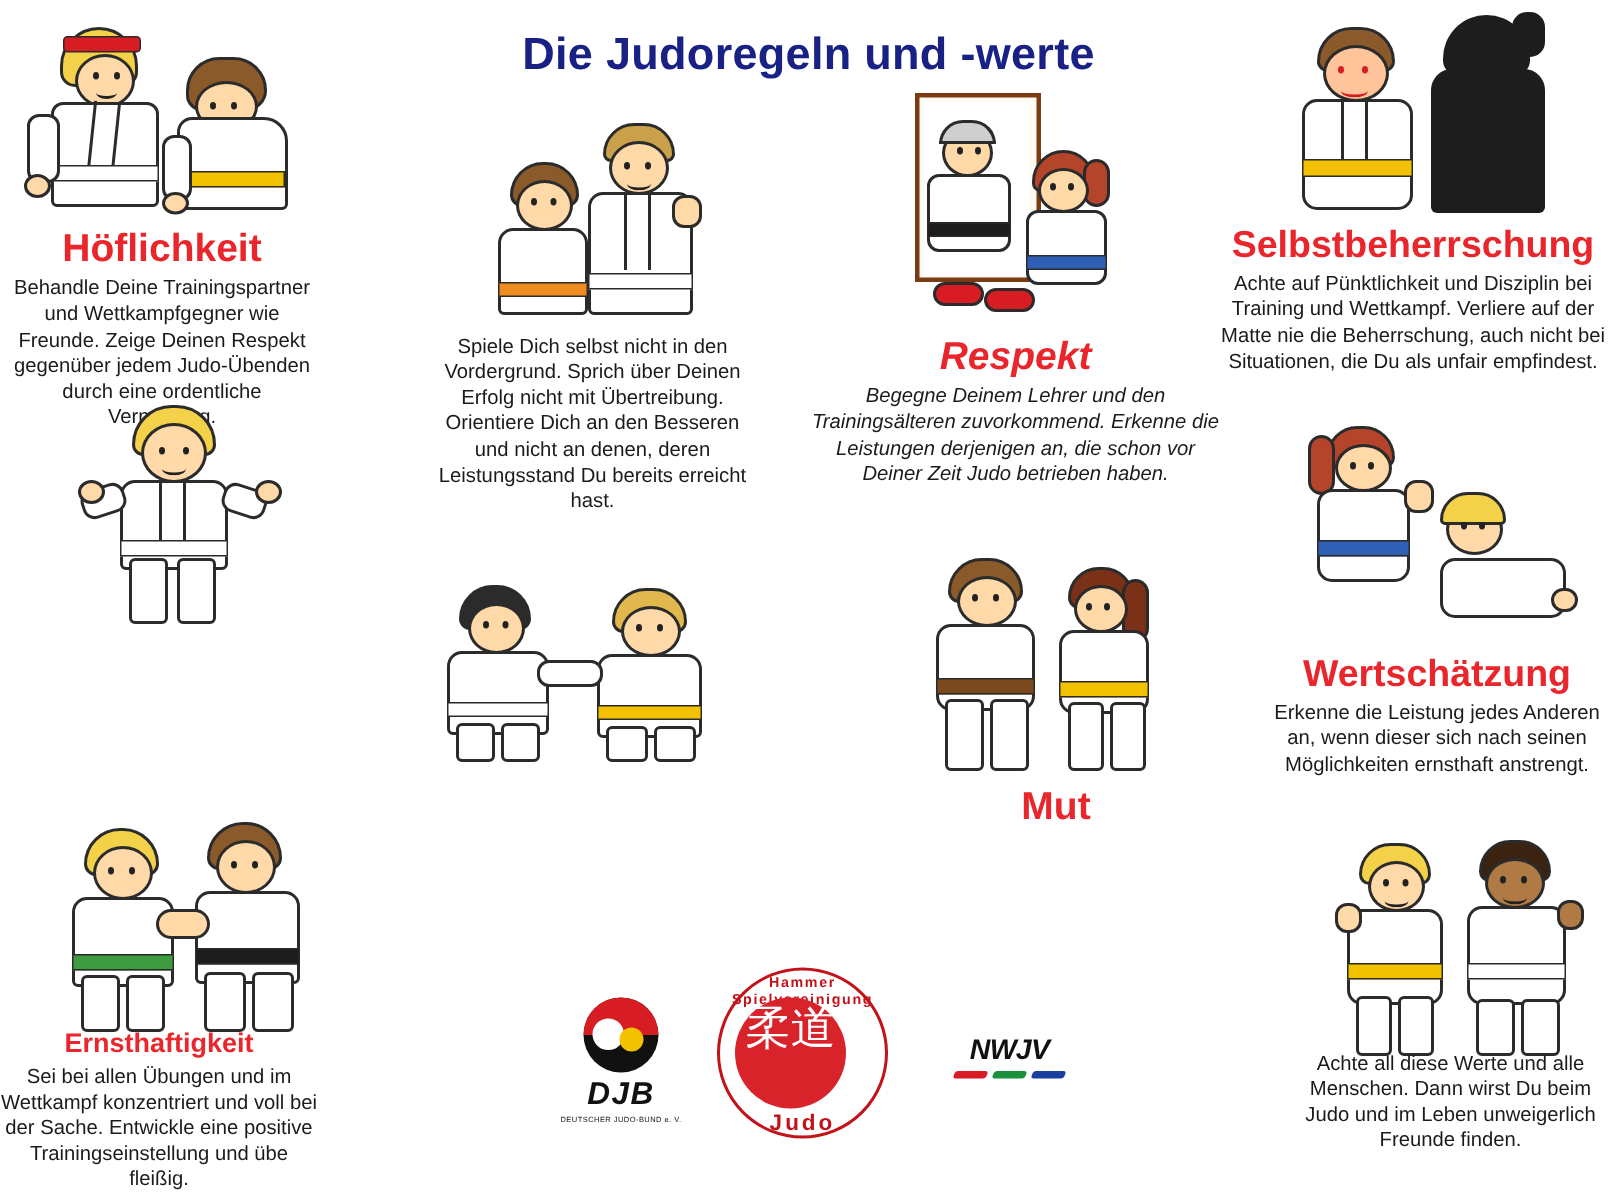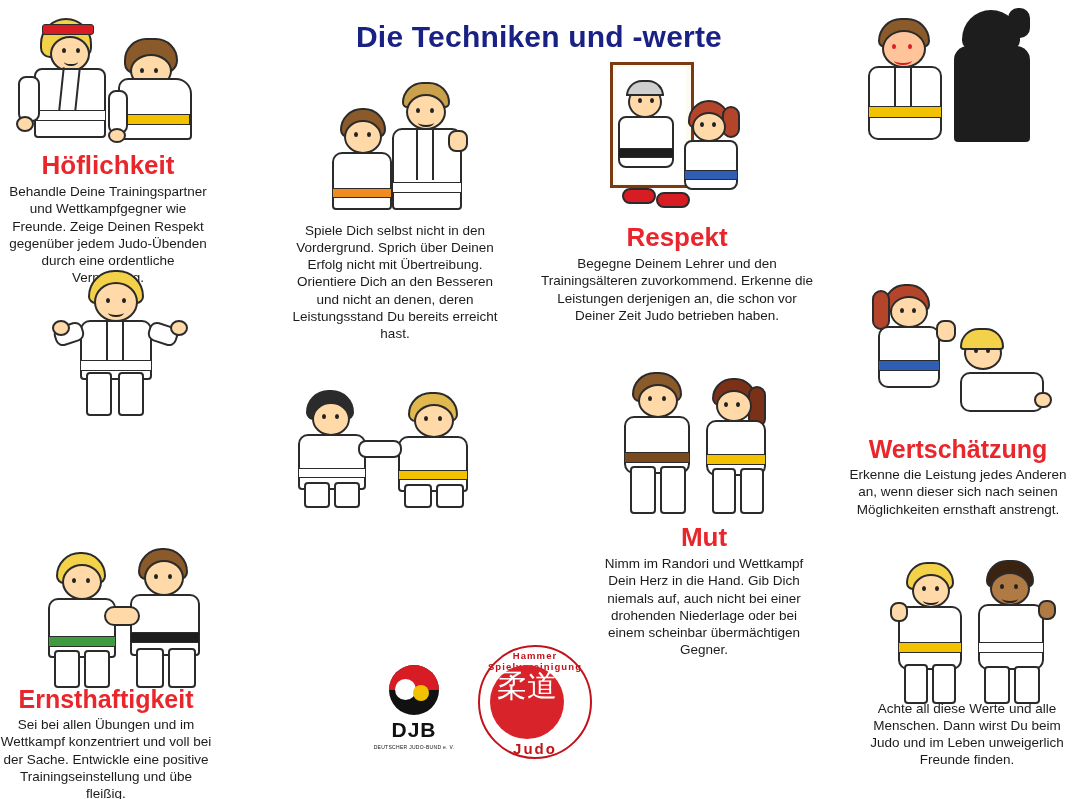--- a/index.html
+++ b/index.html
@@ -41,21 +41,21 @@
     margin: 0 0 4px 0;
   }
   .value-text {
     color: #1b1b1b;
     font-size: 13.5px;
     line-height: 1.27;
   }
   
   .h-hoeflichkeit { font-size: 26px; }
   .h-ehrlichkeit { font-size: 25px; }
-  .h-ernsthaftigkeit { font-size: 25px; }
+  .h-ernsthaftigkeit { font-size: 18px; }
   .h-bescheidenheit { font-size: 25px; }
   .h-hilfsbereitschaft { font-size: 25px; }
   .h-respekt { font-size: 26px; }
   .h-mut { font-size: 26px; }
   .h-selbstbeherrschung { font-size: 25px; }
   .h-wertschaetzung { font-size: 25px; }
   .h-freundschaft { font-size: 25px; }
 
   
   .fig { position: absolute; }
@@ -125,20 +125,21 @@
     width: 21px; height: 21px;
     border-radius: 50%;
     background: #fff;
   }
   .djb-word {
     font-size: 21px;
     font-weight: bold;
     color: #111;
     letter-spacing: 1px;
     margin-top: 3px;
+    font-style: italic;
   }
   .djb-sub {
     font-size: 5px;
     color: #111;
     letter-spacing: 0.3px;
     margin-top: 2px;
   }
 
   .logo-sv {
     position: absolute;
@@ -206,21 +207,21 @@
     height: 5px;
     border-radius: 2px;
     transform: skewX(-20deg);
   }
 </style>
 </head>
 <body>
 
 <div class="page">
 
-  <div class="title">Die Techniken und -werte</div>
+  <div class="title">Die Judoregeln und -werte</div>
 
   <div class="fig" style="left:12px; top:6px; width:190px; height:150px;">
 
     <div class="hair" style="left:28px; top:12px; width:52px; height:40px; background:#f3d24a; border:2px solid #2b2b2b; border-radius:26px 26px 10px 10px;"></div>
     <div class="skin" style="left:38px; top:30px; width:40px; height:36px; border-radius:50%;"></div>
     <div style="position:absolute; left:30px; top:18px; width:50px; height:9px; background:#d81c23; border:1px solid #2b2b2b; border-radius:3px;"></div>
     <div class="eye" style="left:50px; top:42px;"></div>
     <div class="eye" style="left:64px; top:42px;"></div>
     <div class="mouth" style="left:52px; top:52px; width:14px; height:6px;"></div>
     <div class="gi" style="left:22px; top:62px; width:72px; height:70px; border-radius:8px 8px 4px 4px;"></div>
@@ -352,21 +353,21 @@
     <div class="skin" style="left:100px; top:50px; width:34px; height:30px; border-radius:50%;"></div>
     <div class="eye" style="left:108px; top:60px;"></div>
     <div class="eye" style="left:120px; top:60px;"></div>
     <div class="gi" style="left:92px; top:78px; width:54px; height:50px; border-radius:8px;"></div>
     <div class="belt" style="left:92px; top:108px; width:54px; height:10px; background:#2f5fb5;"></div>
 
     <div style="position:absolute; left:30px; top:126px; width:30px; height:12px; background:#d81c23; border:2px solid #2b2b2b; border-radius:8px;"></div>
     <div style="position:absolute; left:64px; top:130px; width:30px; height:12px; background:#d81c23; border:2px solid #2b2b2b; border-radius:8px;"></div>
   </div>
 
-  <div class="value-block" style="left:540px; top:224px; width:274px;">
+  <div class="value-block" style="left:540px; top:224px; width:274px;font-style:italic;">
     <div class="value-heading h-respekt">Respekt</div>
     <div class="value-text">Begegne Deinem Lehrer  und den Trainingsälteren zuvorkommend. Erkenne die Leistungen derjenigen an, die schon vor Deiner Zeit Judo betrieben haben.</div>
   </div>
 
   <div class="fig" style="left:616px; top:368px; width:164px; height:152px;">
     <div class="hair" style="left:16px; top:4px; width:50px; height:30px; background:#8a5a2b; border:2px solid #2b2b2b; border-radius:24px 24px 8px 8px;"></div>
     <div class="skin" style="left:22px; top:16px; width:40px; height:34px; border-radius:50%;"></div>
     <div class="eye" style="left:32px; top:28px;"></div>
     <div class="eye" style="left:46px; top:28px;"></div>
     <div class="gi" style="left:8px; top:48px; width:66px; height:58px; border-radius:10px;"></div>
@@ -380,39 +381,42 @@
     <div class="eye" style="left:108px; top:34px;"></div>
     <div class="eye" style="left:120px; top:34px;"></div>
     <div class="gi" style="left:90px; top:52px; width:60px; height:56px; border-radius:10px;"></div>
     <div class="belt" style="left:90px; top:86px; width:60px; height:11px; background:#f2c200;"></div>
     <div class="gi" style="left:96px; top:100px; width:24px; height:46px; border-radius:4px;"></div>
     <div class="gi" style="left:124px; top:100px; width:24px; height:46px; border-radius:4px;"></div>
   </div>
 
   <div class="value-block" style="left:594px; top:524px; width:220px;">
     <div class="value-heading h-mut">Mut</div>
-    <div class="value-text">Nimm im Randori und Wettkampf Dein Herz in die Hand. Gib Dich niemals auf, auch nicht bei einer drohenden Niederlage oder bei einem scheinbar übermächtigen Gegner.</div>
   </div>
 
   <div class="fig" style="left:862px; top:6px; width:190px; height:146px;">
 
     <div style="position:absolute; left:100px; top:4px; width:58px; height:40px; background:#1d1d1d; border-radius:30px 30px 10px 10px;"></div>
     <div style="position:absolute; left:92px; top:40px; width:76px; height:96px; background:#1d1d1d; border-radius:14px 14px 4px 4px;"></div>
     <div style="position:absolute; left:146px; top:2px; width:22px; height:30px; background:#1d1d1d; border-radius:10px;"></div>
 
     <div class="hair" style="left:16px; top:12px; width:52px; height:30px; background:#8a5a2b; border:2px solid #2b2b2b; border-radius:26px 26px 8px 8px;"></div>
     <div class="skin" style="left:20px; top:24px; width:44px; height:38px; border-radius:50%; background:#ffc49a;"></div>
     <div class="eye" style="left:30px; top:38px; background:#d81c23;"></div>
     <div class="eye" style="left:46px; top:38px; background:#d81c23;"></div>
     <div class="mouth" style="left:32px; top:50px; width:18px; height:7px; border-bottom-color:#d81c23;"></div>
     <div class="gi" style="left:6px; top:60px; width:74px; height:74px; border-radius:10px;"></div>
     <div class="gi" style="left:32px; top:60px; width:18px; height:48px; border-width:0 2px 0 2px; background:transparent;"></div>
     <div class="belt" style="left:6px; top:100px; width:74px; height:12px; background:#f2c200;"></div>
   </div>
 
+  <div class="value-block" style="left:808px; top:150px; width:268px;">
+    <div class="value-heading h-selbstbeherrschung">Selbstbeherrschung</div>
+    <div class="value-text">Achte auf Pünktlichkeit und Disziplin bei Training und Wettkampf. Verliere auf der Matte nie die Beherrschung, auch nicht bei Situationen, die Du als unfair empfindest.</div>
+  </div>
 
   <div class="fig" style="left:852px; top:280px; width:200px; height:152px;">
     <div class="hair" style="left:32px; top:4px; width:46px; height:28px; background:#b4452a; border:2px solid #2b2b2b; border-radius:24px 24px 8px 8px;"></div>
     <div class="hair" style="left:20px; top:10px; width:18px; height:40px; background:#b4452a; border:2px solid #2b2b2b; border-radius:10px;"></div>
     <div class="skin" style="left:38px; top:16px; width:38px; height:32px; border-radius:50%;"></div>
     <div class="eye" style="left:48px; top:28px;"></div>
     <div class="eye" style="left:60px; top:28px;"></div>
     <div class="gi" style="left:26px; top:46px; width:62px; height:62px; border-radius:10px;"></div>
     <div class="belt" style="left:26px; top:80px; width:62px; height:11px; background:#2f5fb5;"></div>
     <div class="skin" style="left:84px; top:40px; width:20px; height:22px; border-radius:8px;"></div>
@@ -468,14 +472,22 @@
     <div class="djb-sub">DEUTSCHER JUDO-BUND e. V.</div>
   </div>
 
   <div class="logo-sv">
     <div class="sv-outer"></div>
     <div class="sv-arc-top">Hammer Spielvereinigung</div>
     <div class="sv-inner">柔道</div>
     <div class="sv-arc-bot">Judo</div>
   </div>
 
+  <div class="logo-nwjv">
+    <div class="nwjv-word">NWJV</div>
+    <div class="nwjv-bars">
+      <i style="left:6px; top:0; width:22px; background:#d81c23;"></i>
+      <i style="left:32px; top:0; width:22px; background:#1a8f3c;"></i>
+      <i style="left:58px; top:0; width:22px; background:#1a3f9e;"></i>
+    </div>
+  </div>
 
 </div>
 
 </body></html>

